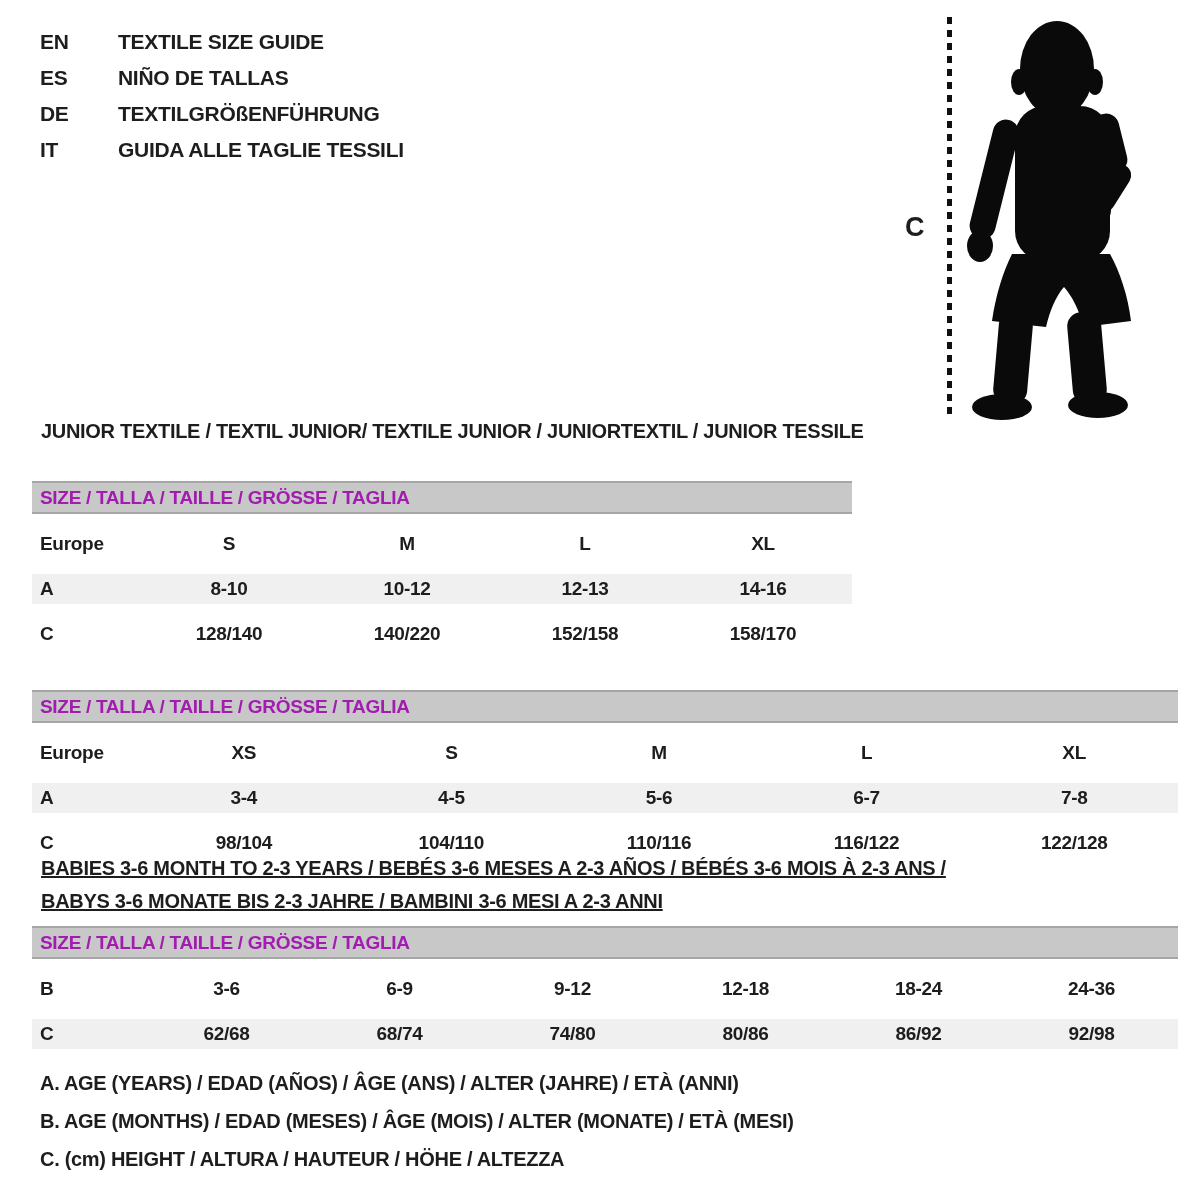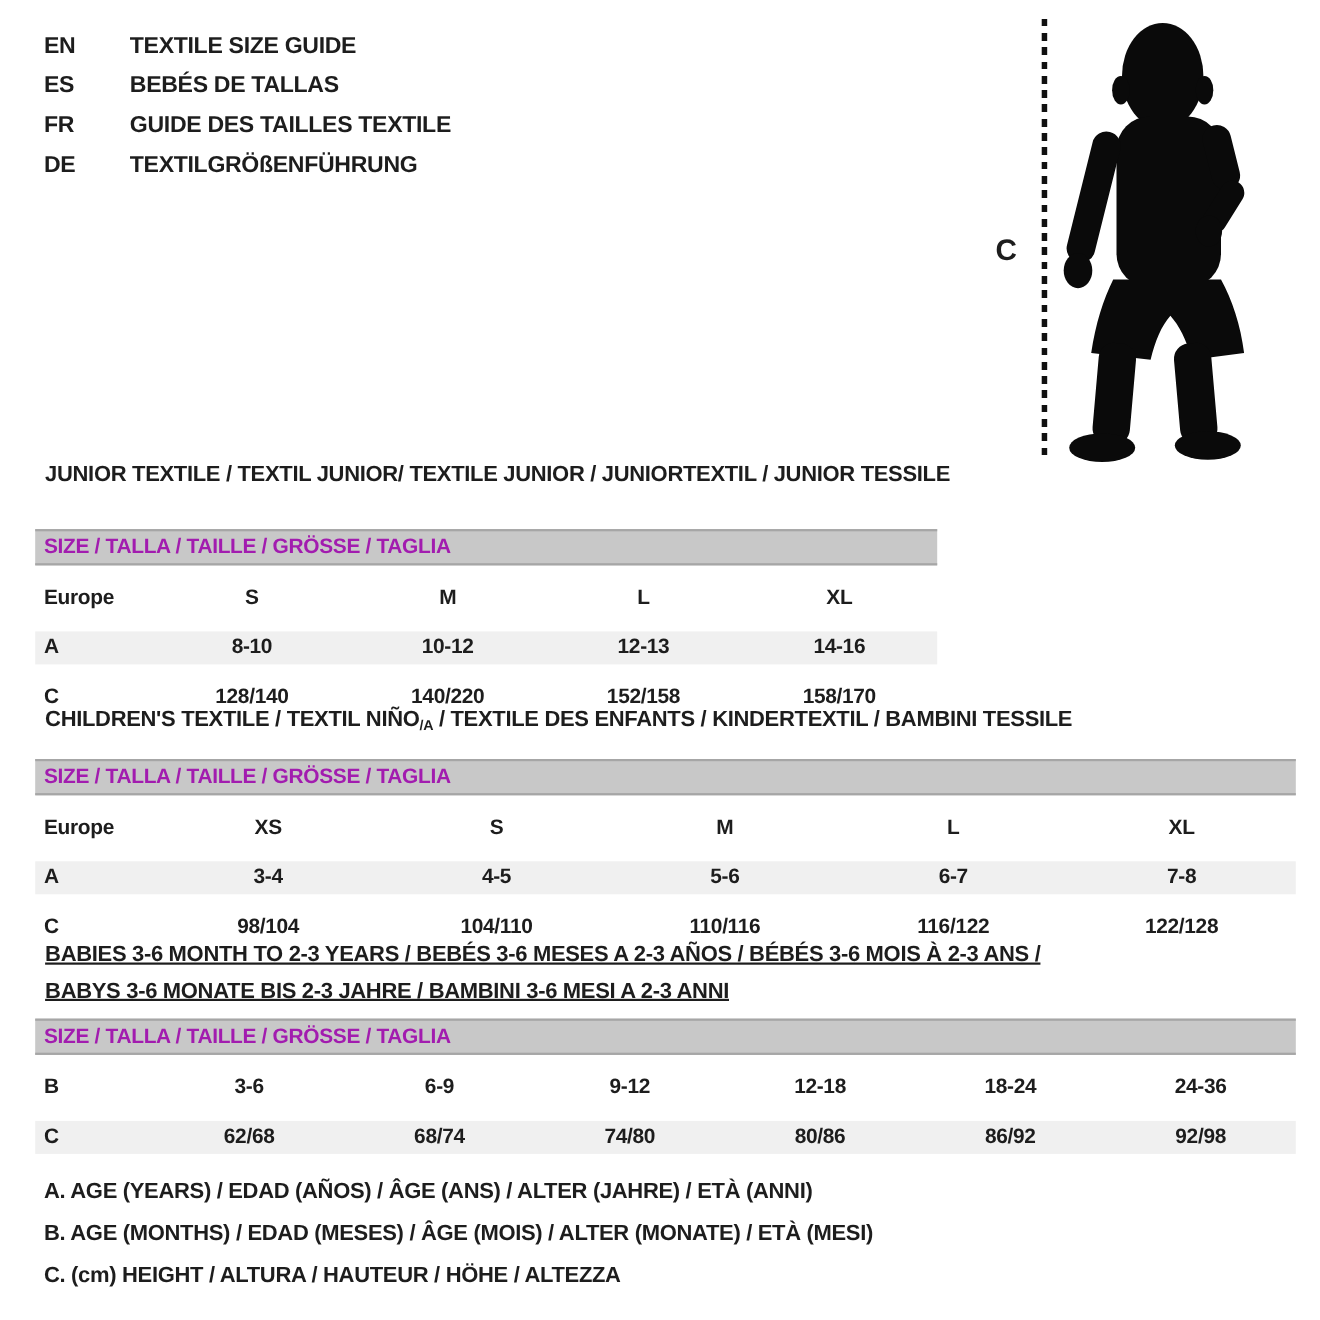--- a/index.html
+++ b/index.html
@@ -50,29 +50,29 @@
 
 <div class="page">
 
   <div class="abs lang-block">
     <div class="lang-row">
       <span class="lang-code">EN</span>
       <span class="lang-title">TEXTILE SIZE GUIDE</span>
     </div>
     <div class="lang-row">
       <span class="lang-code">ES</span>
-      <span class="lang-title">BEBÉS DE TALLAS</span>
-    </div>
-    <div class="lang-row">
-      <span class="lang-code">FR</span>
-      <span class="lang-title">GUIDE DES TAILLES TEXTILE</span>
+      <span class="lang-title">NIÑO DE TALLAS</span>
     </div>
     <div class="lang-row">
       <span class="lang-code">DE</span>
       <span class="lang-title">TEXTILGRÖßENFÜHRUNG</span>
+    </div>
+    <div class="lang-row">
+      <span class="lang-code">IT</span>
+      <span class="lang-title">GUIDA ALLE TAGLIE TESSILI</span>
     </div>
   </div>
 
   <div class="abs dash-line"></div>
   <div class="abs c-label">C</div>
   <svg class="abs baby-svg" width="180" height="406" viewBox="0 0 180 406" aria-hidden="true">
     <g fill="#0a0a0a">
       <ellipse cx="97" cy="53" rx="37" ry="48"></ellipse>
       <ellipse cx="59" cy="66" rx="8" ry="13"></ellipse>
       <ellipse cx="135" cy="66" rx="8" ry="13"></ellipse>
@@ -111,23 +111,20 @@
     </div>
     <div class="trow">
       <span class="tlabel">C</span>
       <span class="tcell">128/140</span>
       <span class="tcell">140/220</span>
       <span class="tcell">152/158</span>
       <span class="tcell">158/170</span>
     </div>
   </div>
 
-  <div class="abs sec-title" style="left:41px; top:643px;">
-    <span>CHILDREN'S TEXTILE / TEXTIL NIÑO</span><span class="title-sub">/A</span><span> / TEXTILE DES ENFANTS / KINDERTEXTIL / BAMBINI TESSILE</span>
-  </div>
   <div class="stable" style="left:32px; top:690px; width:1146px;">
     <div class="thead">
       <span>SIZE / TALLA / TAILLE / GRÖSSE / TAGLIA</span>
     </div>
     <div class="trow">
       <span class="tlabel">Europe</span>
       <span class="tcell">XS</span>
       <span class="tcell">S</span>
       <span class="tcell">M</span>
       <span class="tcell">L</span>

